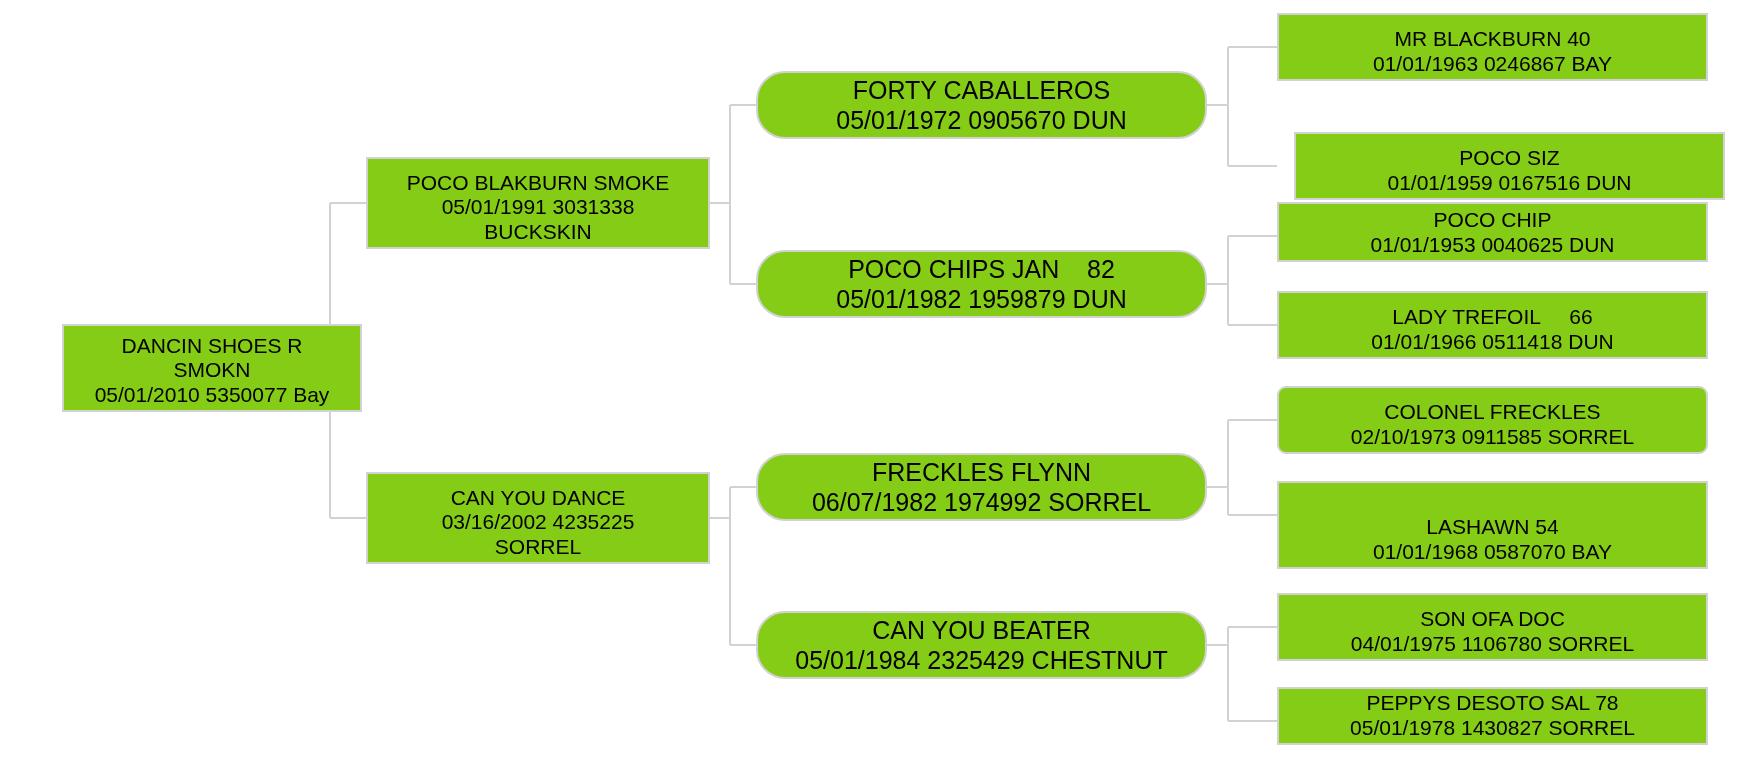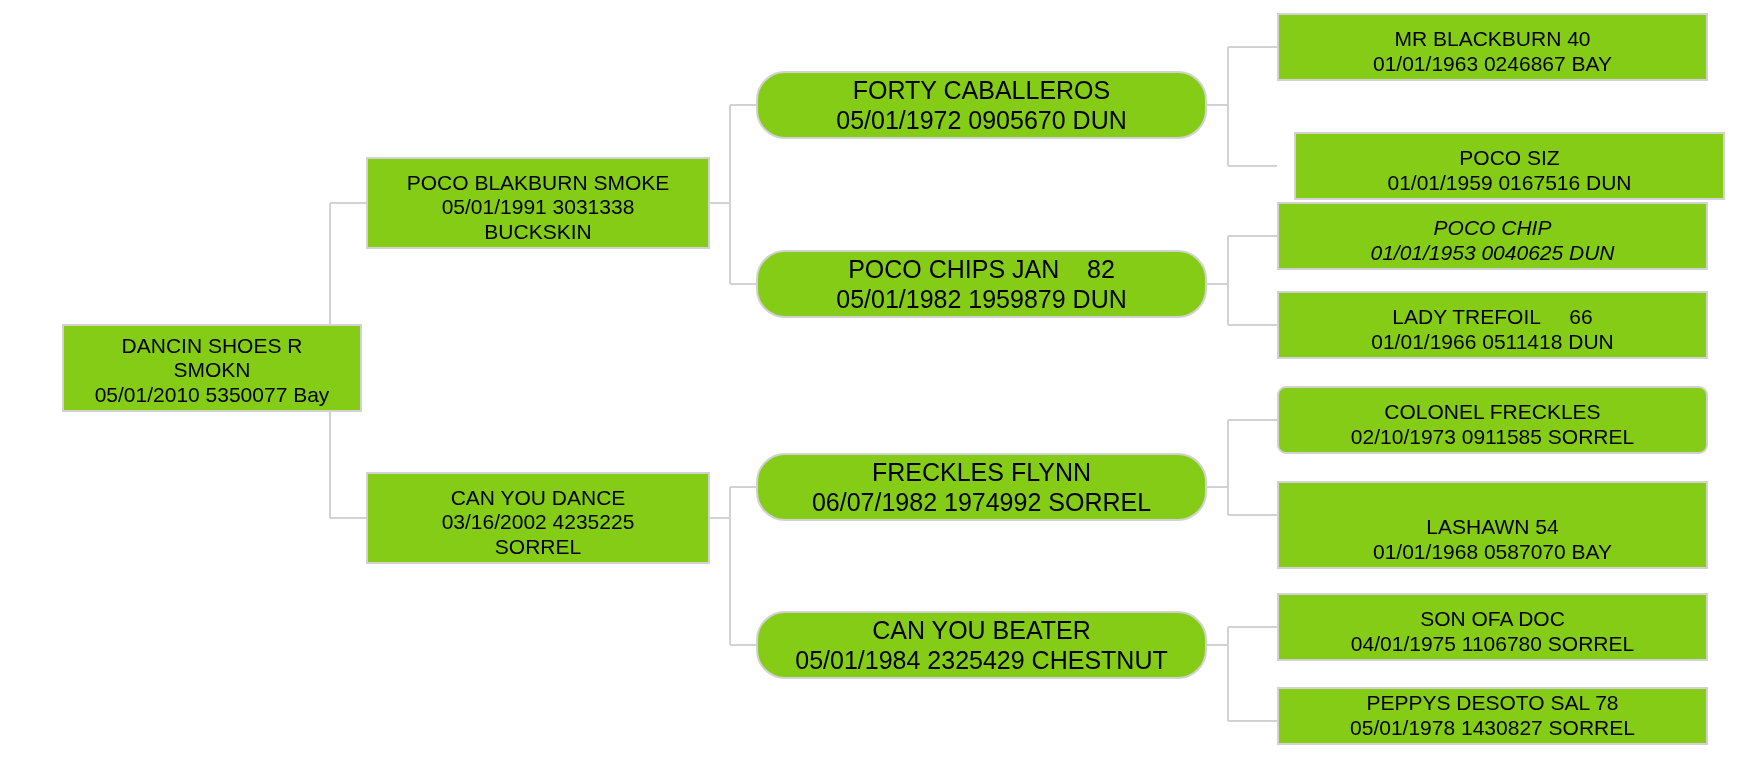--- a/index.html
+++ b/index.html
@@ -162,21 +162,21 @@
   <div class="node gen3" style="left:1277px; top:13px; width:431px; height:68px;">
     <span class="line">MR BLACKBURN 40</span>
     <span class="line">01/01/1963 0246867 BAY</span>
   </div>
 
   <div class="node gen3" style="left:1277px; top:132px; width:431px; height:68px;margin-left:17px;">
     <span class="line">POCO SIZ</span>
     <span class="line">01/01/1959 0167516 DUN</span>
   </div>
 
-  <div class="node gen3" style="left:1277px; top:202px; width:431px; height:68px;font-style:italic;">
+  <div class="node gen3" style="left:1277px; top:202px; width:431px; height:60px;">
     <span class="line">POCO CHIP</span>
     <span class="line">01/01/1953 0040625 DUN</span>
   </div>
 
   <div class="node gen3" style="left:1277px; top:291px; width:431px; height:68px;">
     <span class="line">LADY TREFOIL     66</span>
     <span class="line">01/01/1966 0511418 DUN</span>
   </div>
 
   <div class="node gen3" style="left:1277px; top:386px; width:431px; height:68px;border-radius:9px;">

